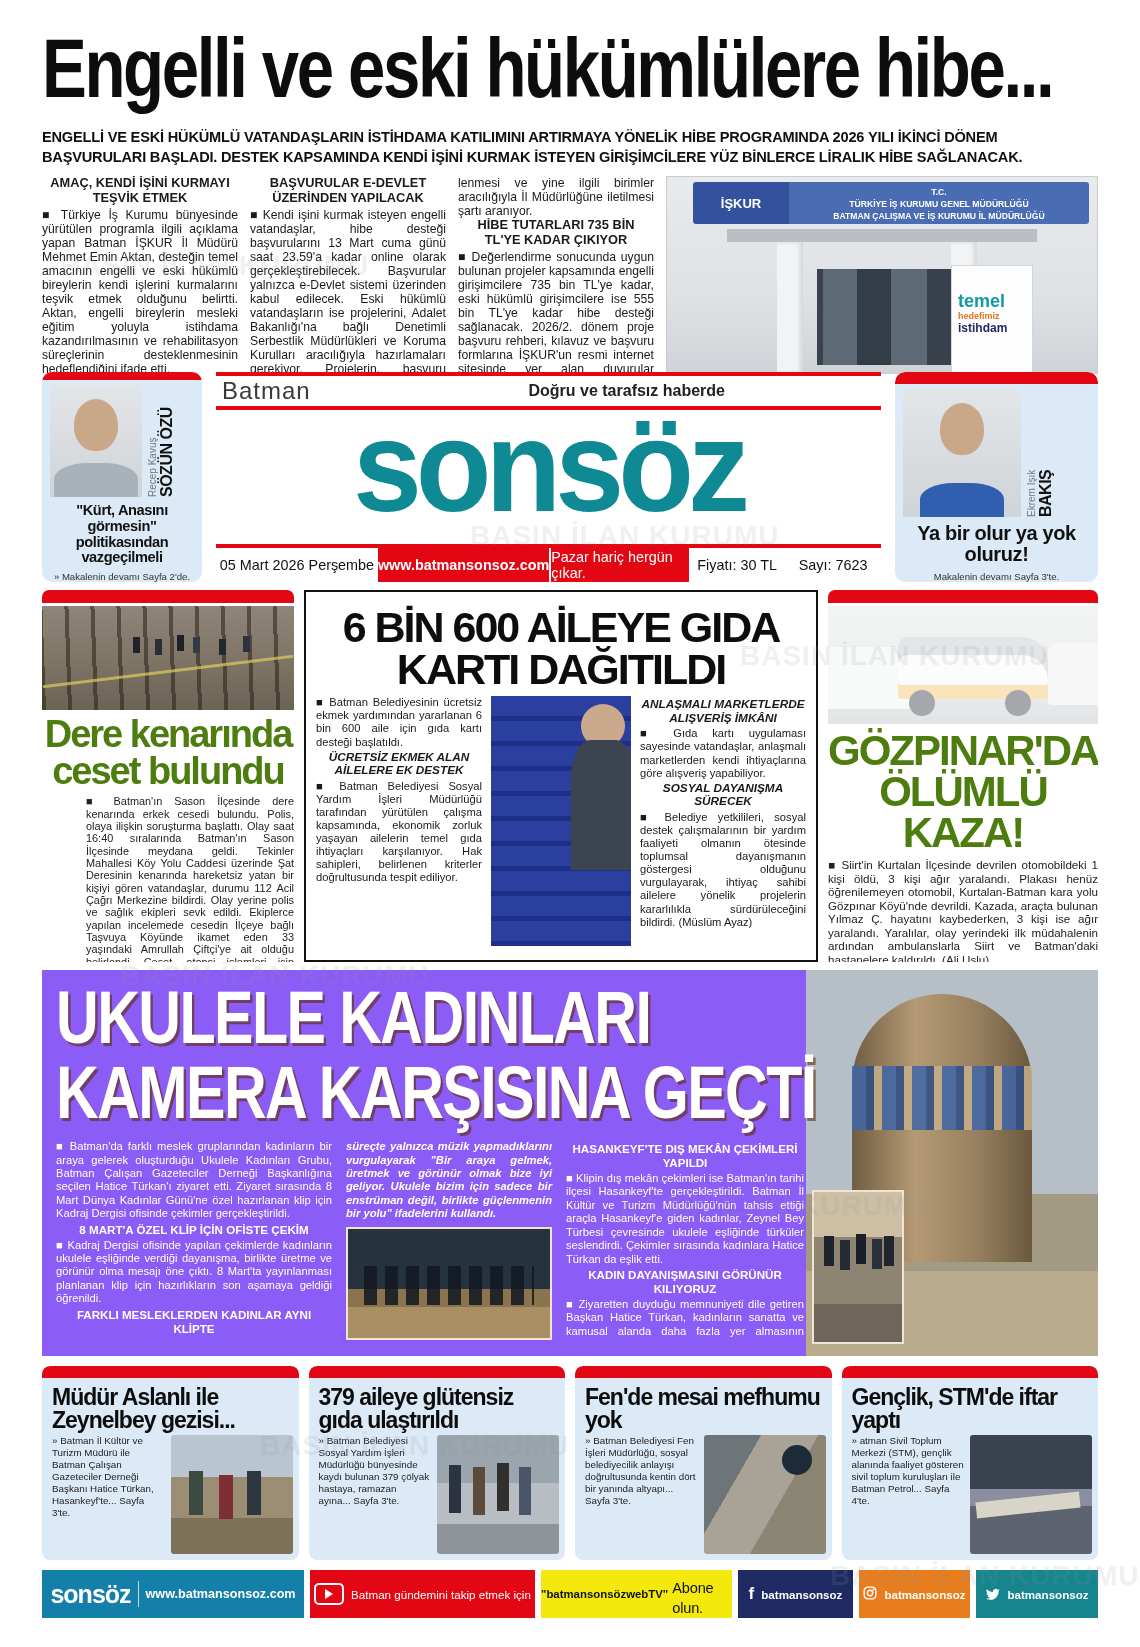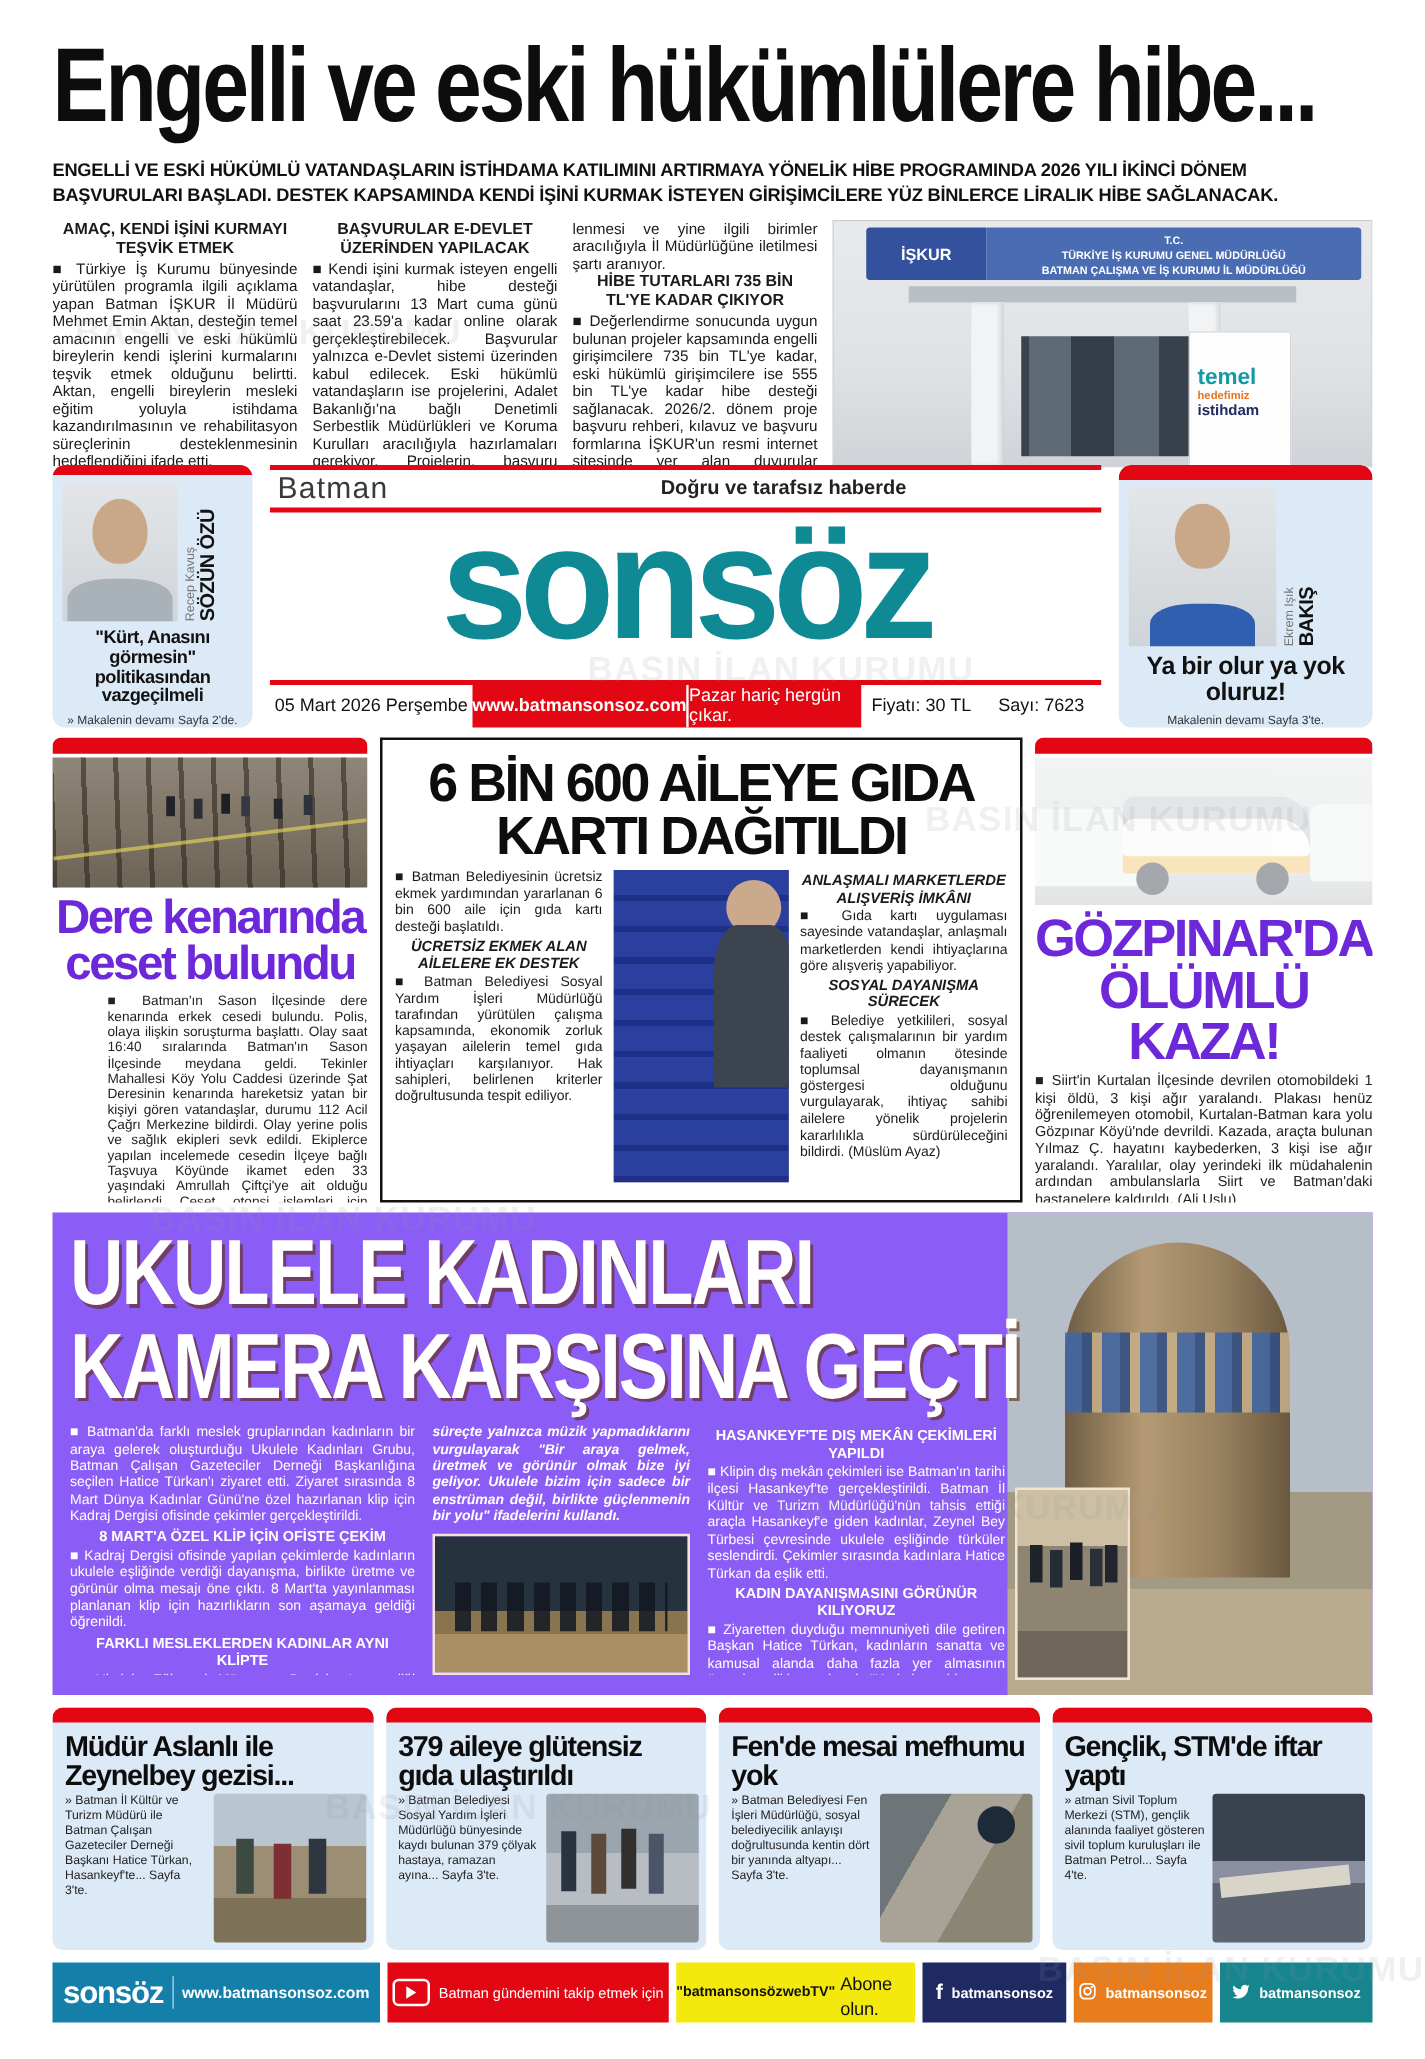--- a/index.html
+++ b/index.html
@@ -85,21 +85,21 @@
   .band-mid{position:absolute;left:42px;top:590px;width:1056px;height:372px;display:flex;gap:10px;}
   .mid-left{width:252px;flex:0 0 252px;overflow:hidden;}
   .ph-creek{height:104px;margin-top:3px;position:relative;overflow:hidden;
     background:
       repeating-linear-gradient(88deg, rgba(40,32,24,.55) 0 4px, rgba(0,0,0,0) 4px 26px),
       linear-gradient(#8f867a,#7d7465 55%,#6b6355);}
   .ph-creek::before{content:"";position:absolute;left:36%;top:30%;width:7px;height:16px;background:#20242a;
      box-shadow:22px 2px 0 #2a2f36,44px -2px 0 #1d2127,60px 0 0 #343a42,86px 2px 0 #23272e,110px -1px 0 #2e333b;}
   .ph-creek::after{content:"";position:absolute;left:0;top:62%;width:100%;height:3px;background:rgba(222,205,90,.7);transform:rotate(-7deg);}
   .mid-head{font-size:38px;font-weight:bold;letter-spacing:-2px;line-height:.98;text-align:center;
-            color:#6d28d9;margin-top:6px;}
+            color:#4d7c0f;margin-top:6px;}
   .mid-left .body{font-size:10.9px;line-height:1.13;margin-top:5px;margin-left:44px;}
 
   .mid-center{width:490px;flex:0 0 490px;border:2px solid #111;padding:6px 10px;overflow:hidden;}
   .center-head{font-size:43px;font-weight:bold;letter-spacing:-2px;line-height:.98;text-align:center;
                color:#0d0d0d;margin:8px 0 6px 0;}
   .mc-row{display:flex;gap:9px;height:250px;overflow:hidden;}
   .mc-col{flex:1;font-size:11.2px;line-height:1.17;}
   .mc-col p{text-align:justify;}
   .mc-col h5{font-size:11.8px;text-align:center;line-height:1.15;margin:2px 0;font-style:italic;}
   .ph-crates{flex:0 0 140px;position:relative;overflow:hidden;

